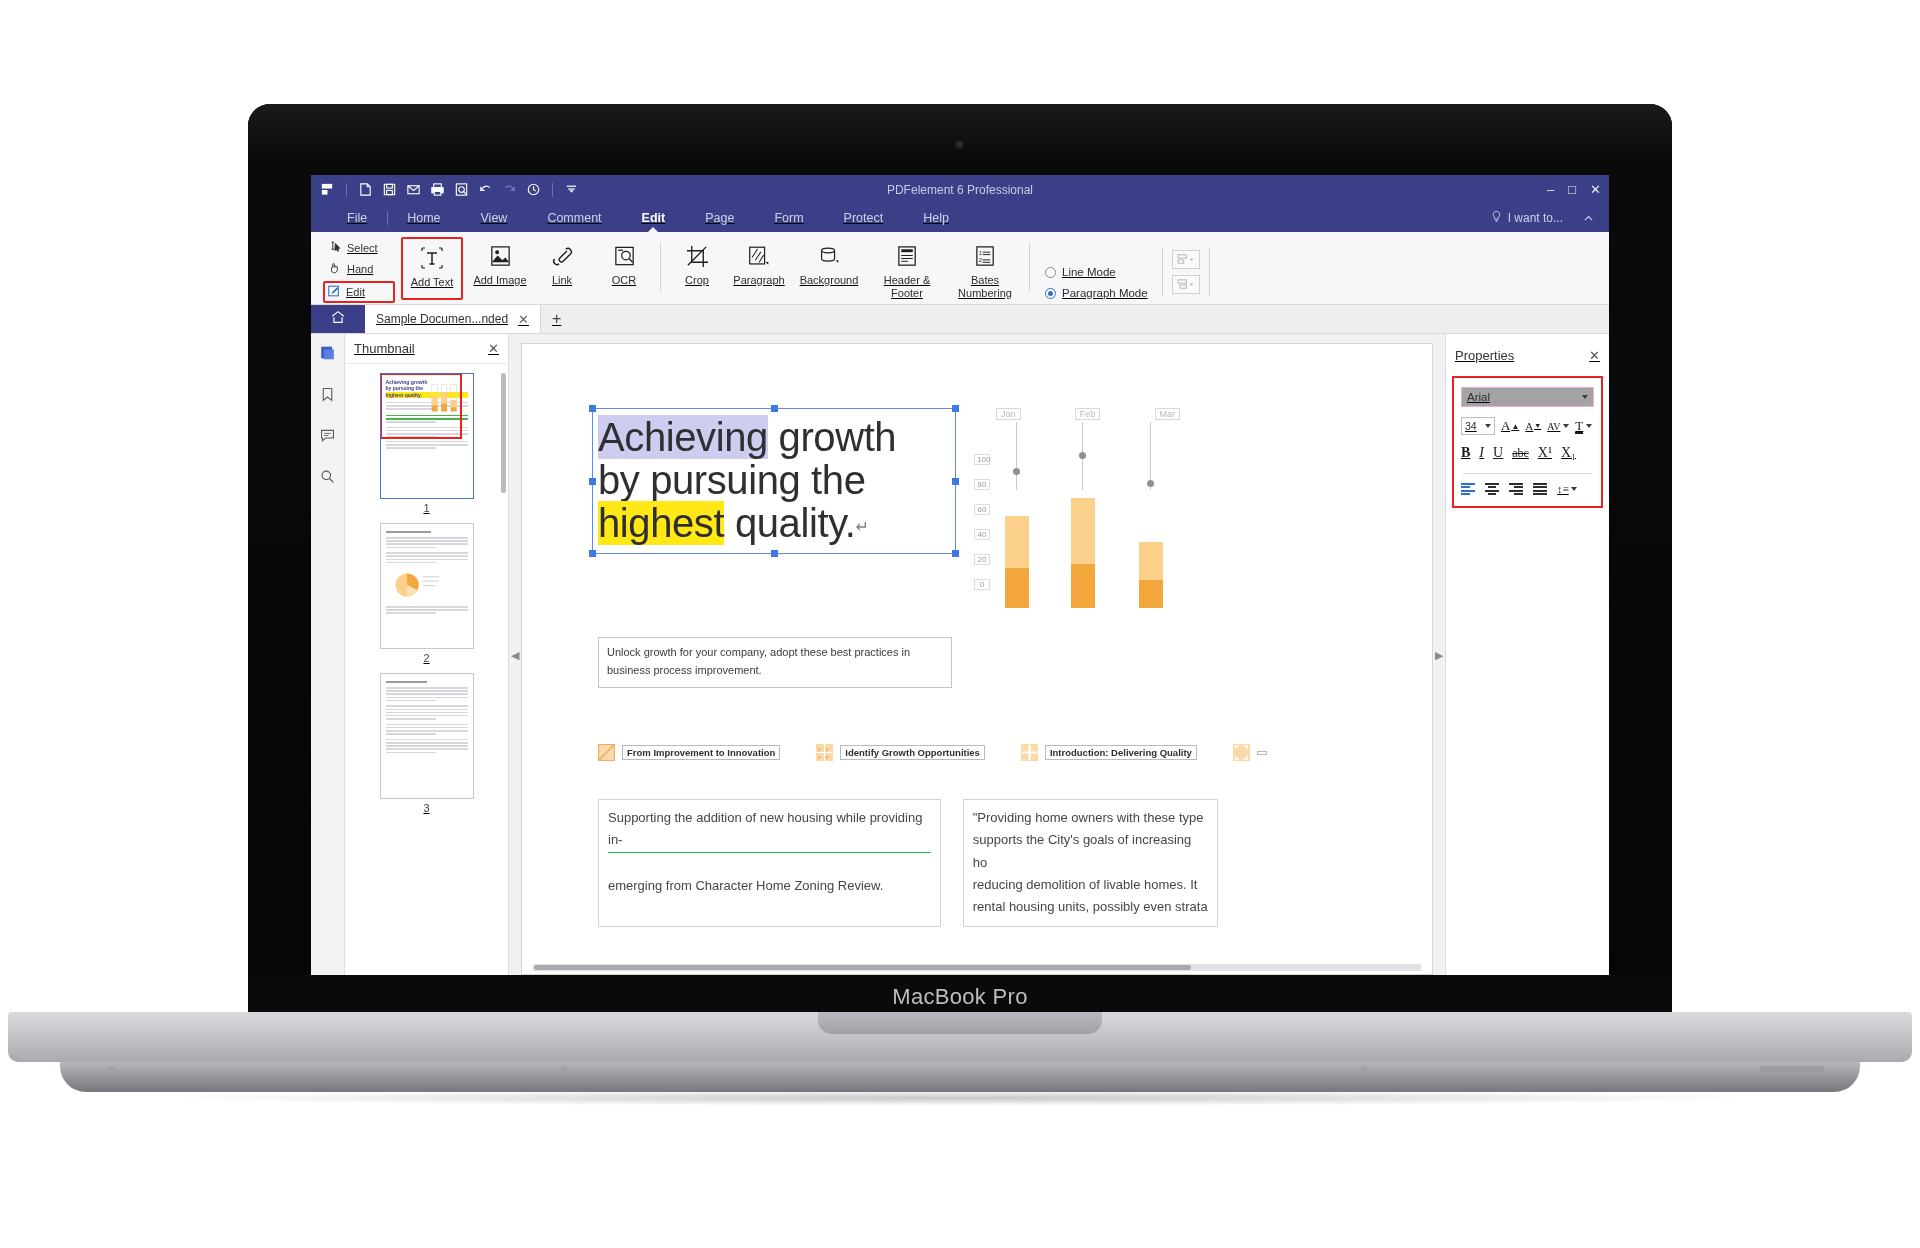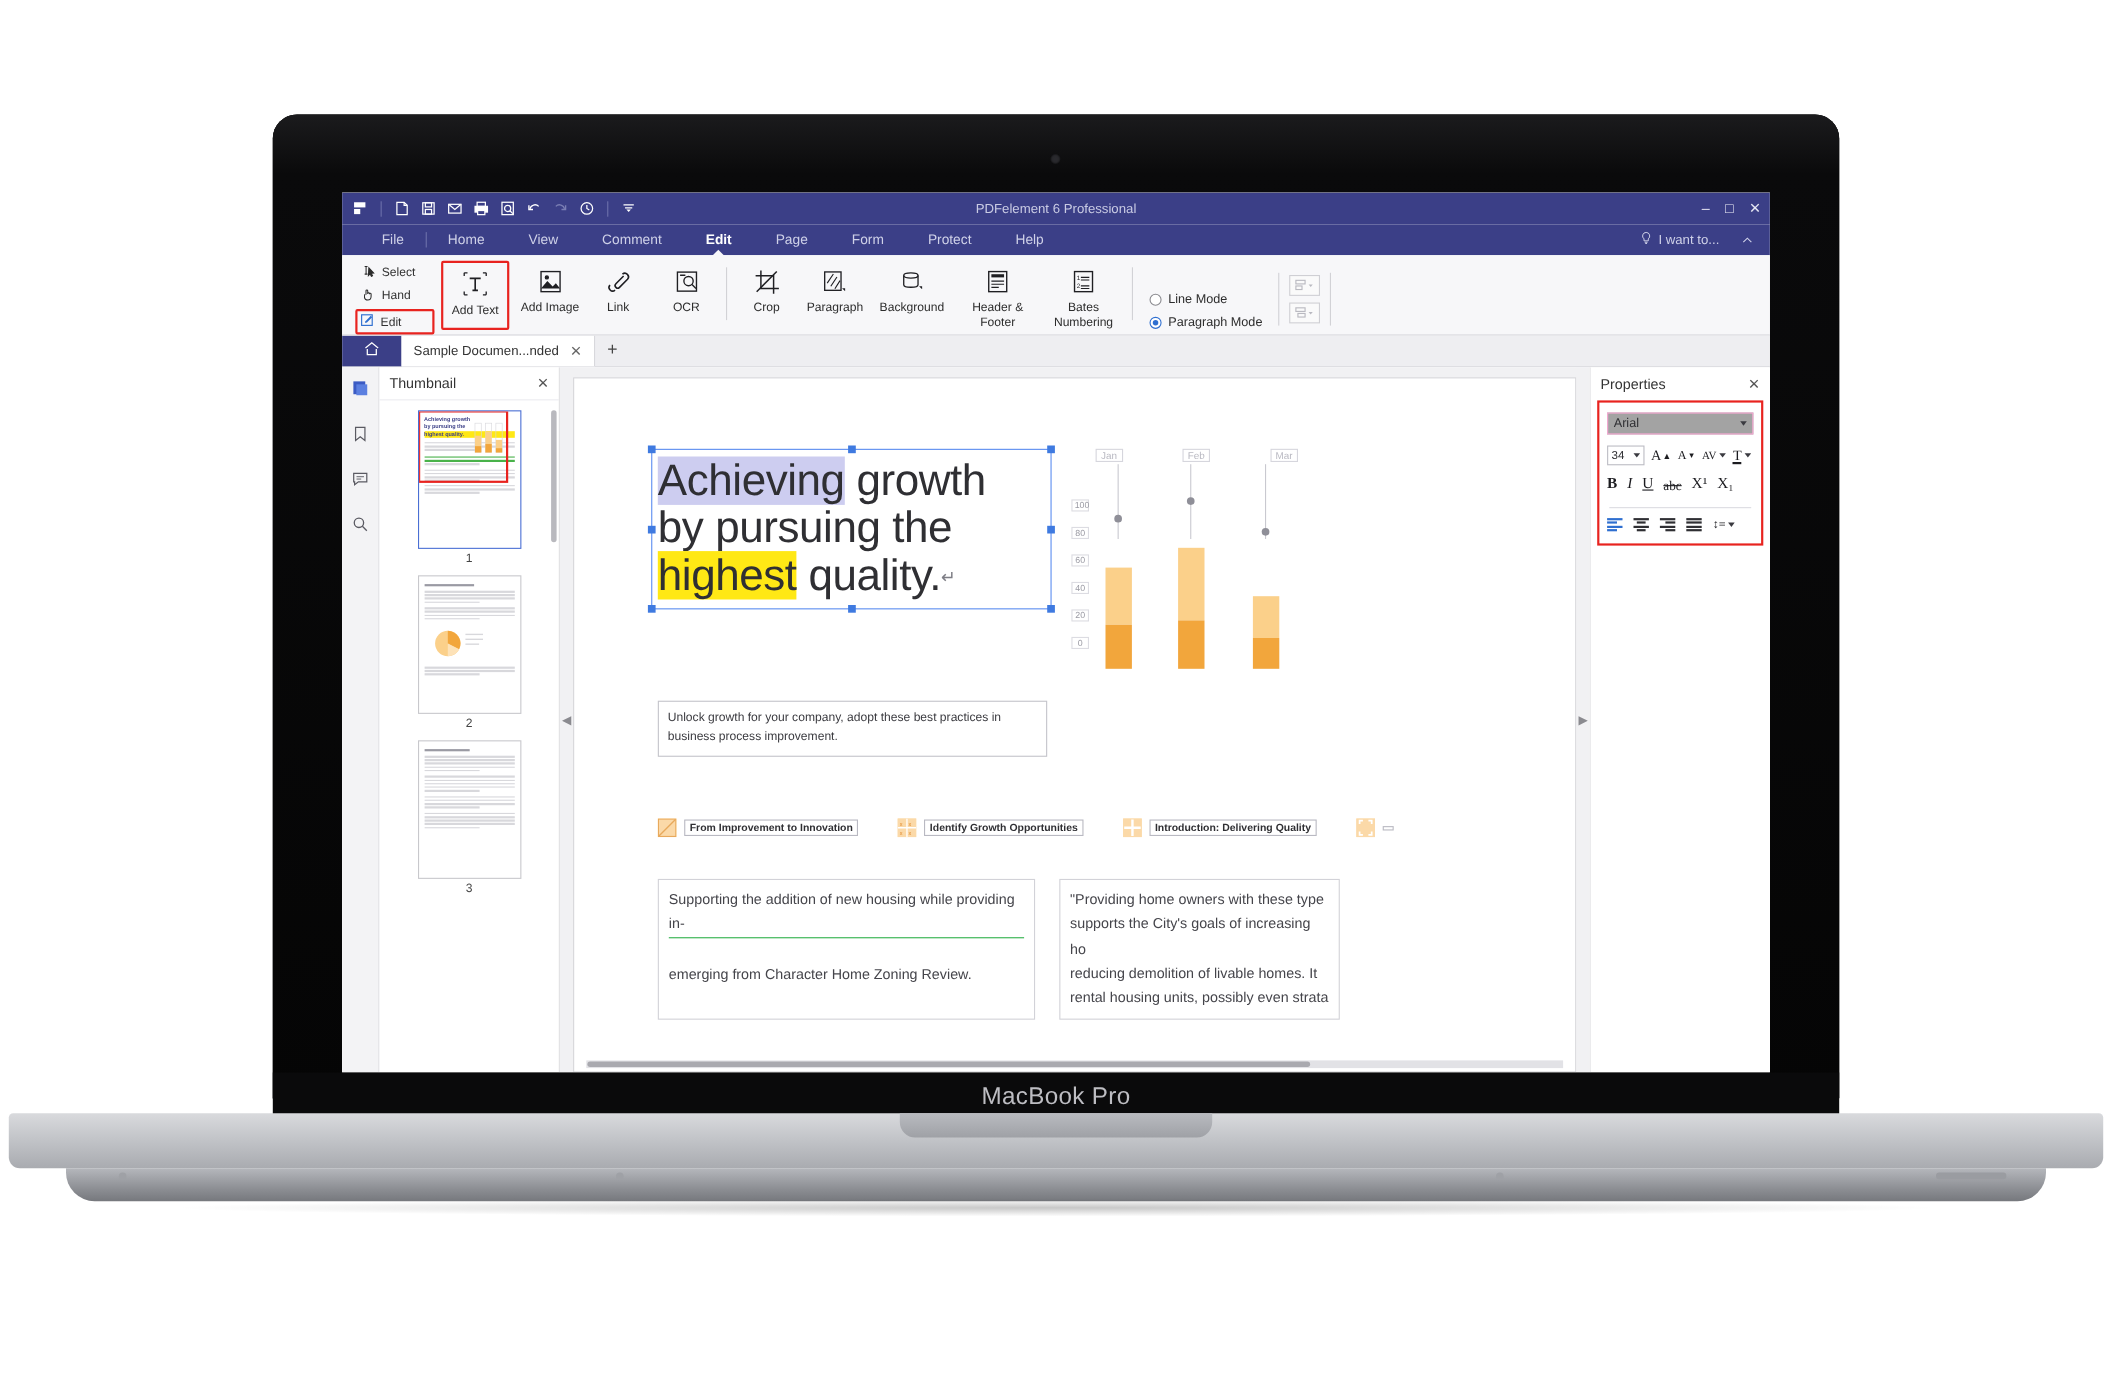--- a/index.html
+++ b/index.html
@@ -58,21 +58,21 @@
   }
   .base-vent {
     position:absolute; left:1760px; top:1066px; width:64px; height:6px;
     background:#9a9ca1; border-radius:3px;
   }
   .base-dot { position:absolute; width:7px; height:7px; border-radius:50%; background:#9fa1a6; top:1066px; }
 
   
   #screen {
     position:absolute; left:311px; top:175px; width:1298px; height:800px;
-    background:#ffffff; overflow:hidden;
+    background:#ffffff; overflow:hidden;text-decoration:underline;
   }
 
   
   .titlebar {
     height:29px; background:#3b3f87; display:flex; align-items:center;
     position:relative;
   }
   .qat { display:flex; align-items:center; gap:9px; padding-left:9px; }
   .qat .ic { width:15px; height:15px; display:block; color:#ffffff; }
   .qat .sep { width:1px; height:14px; background:#6d71ab; margin:0 2px; }
@@ -227,21 +227,21 @@
   .ch-axis { position:absolute; left:0; top:46px; width:16px; display:flex; flex-direction:column; gap:14px;}
   .ch-tick { font-size:8px; color:#9a9aa3; border:1px solid #dcdce2; text-align:center; padding:0 2px;}
   .ch-slider { position:absolute; top:14px; height:68px; width:1px; background:#c9c9d0;}
   .ch-knob { position:absolute; width:7px; height:7px; border-radius:50%; background:#8f8f98; left:-3px;}
   .bar { position:absolute; bottom:0; width:24px; }
   .bar .light { background:#fbd08a; }
   .bar .dark { background:#f2a63c; }
 
   
   .proppanel { width:164px; background:#ffffff; border-left:1px solid #dedee2; display:flex; flex-direction:column;}
-  .prophead { height:30px; display:flex; align-items:center; justify-content:space-between; padding:0 9px; font-size:13px; color:#333;}
+  .prophead { height:42px; display:flex; align-items:center; justify-content:space-between; padding:0 9px; font-size:13px; color:#333;}
   .propbody { margin:0 6px; border:2px solid #e8231f; padding:9px 7px 11px 7px; }
   .fontsel {
     height:20px; border:1px solid #f9a8d4; display:flex; align-items:center; justify-content:space-between;
     padding:0 5px; font-size:11.5px; color:#2f2f33; background:#a3a3a3;
   }
   .sizerow { display:flex; align-items:center; gap:6px; margin-top:10px;}
   .sizesel { width:34px; height:18px; border:1px solid #bcbcc4; display:flex; align-items:center; justify-content:space-between; padding:0 3px; font-size:10.5px; color:#2f2f33;}
   .tbtn { font-size:13px; color:#1c1c20; display:flex; align-items:center; gap:1px; font-family:"Liberation Serif", serif;}
   .stylerow { display:flex; align-items:center; gap:9px; margin-top:10px; font-family:"Liberation Serif", serif; font-size:14px; color:#1c1c20;}
   .hr { height:1px; background:#dcdce2; margin:12px 2px 9px 2px;}

